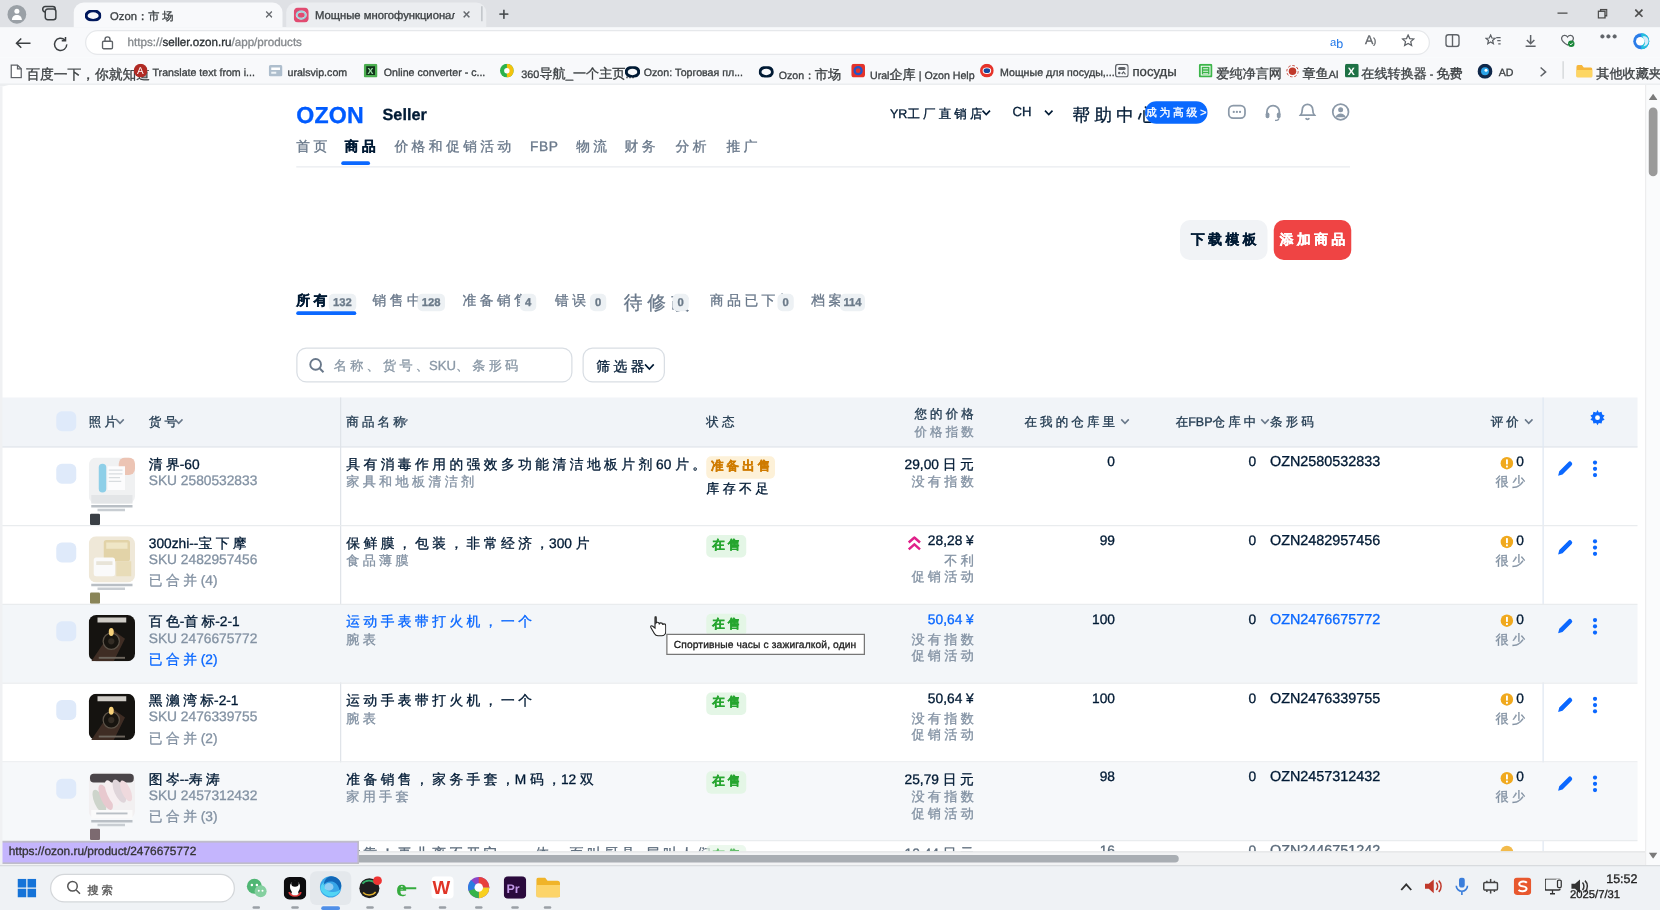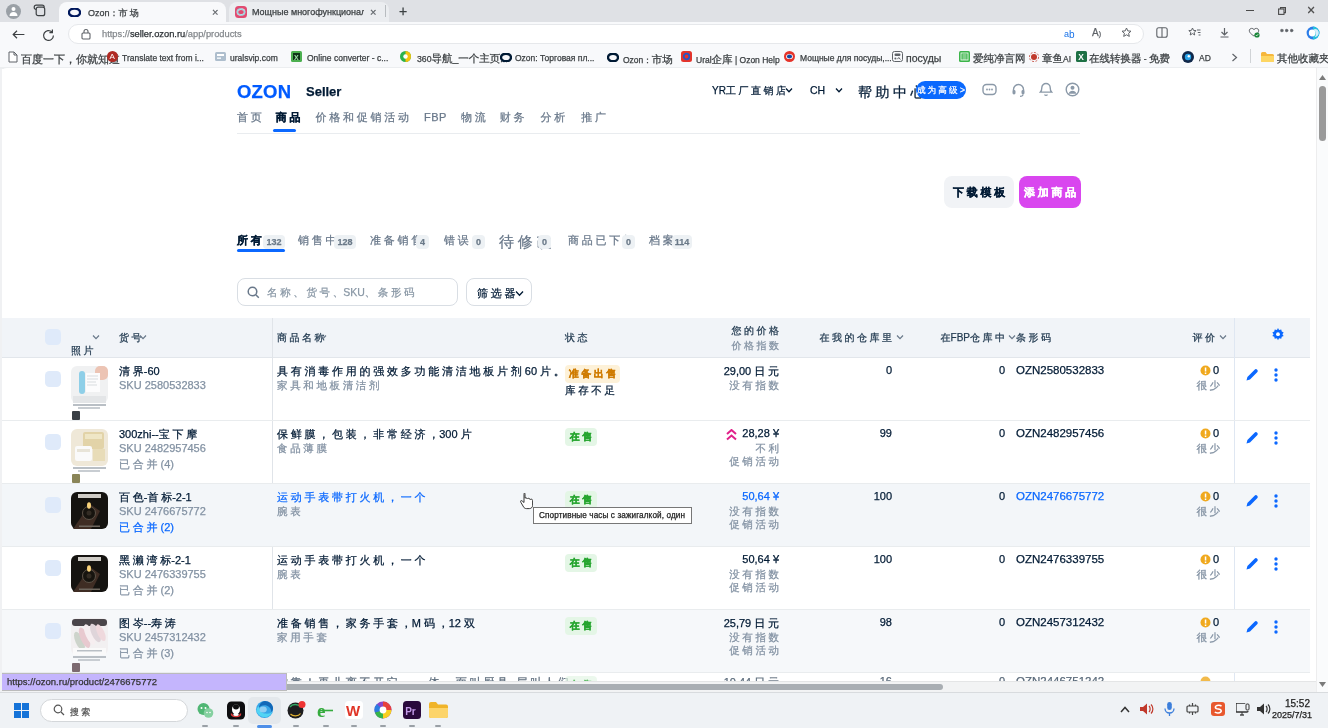--- a/index.html
+++ b/index.html
@@ -224,21 +224,21 @@
         <circle cx="7.5" cy="7.5" r="6.3" fill="none" stroke="#8b99a8" stroke-width="1.4"></circle>
         <circle cx="7.5" cy="5.8" r="2" fill="#8b99a8"></circle>
         <path d="M3.5 11.8c.6-2 2.2-3 4-3s3.4 1 4 3" fill="#8b99a8"></path>
       </svg>
   <div class="ab" style="left:237px;top:42px;font-size:11px;color:#69788a">
     <span class="cj">首页</span><span style="margin-left:14px;color:#001a34;font-weight:bold" class="cj">商品</span><span style="margin-left:15px" class="cj">价格和促销活动</span><span style="margin-left:15px;letter-spacing:.5px">FBP</span><span style="margin-left:14px" class="cj">物流</span><span style="margin-left:14px" class="cj">财务</span><span style="margin-left:16px" class="cj">分析</span><span style="margin-left:16px" class="cj">推广</span>
   </div>
   <div class="ab" style="left:273px;top:61px;width:23px;height:2.5px;background:#0b68ff;border-radius:2px"></div>
   <div class="ab" style="left:237px;top:64.5px;width:843px;height:1px;background:#e9ecef"></div>
   <div class="ab" style="left:944px;top:108px;width:70px;height:32px;background:#f1f3f6;border-radius:8px;color:#001a34;font-size:11px;font-weight:bold;text-align:center;line-height:32px"><span class="cj">下载模板</span></div>
-  <div class="ab" style="left:1019px;top:108px;width:62px;height:32px;background:#d946ef;border-radius:8px;color:#fff;font-size:11px;font-weight:bold;text-align:center;line-height:32px"><span class="cj">添加商品</span></div>
+  <div class="ab" style="left:1019px;top:108px;width:62px;height:32px;background:#ef4444;border-radius:8px;color:#fff;font-size:11px;font-weight:bold;text-align:center;line-height:32px"><span class="cj">添加商品</span></div>
   <div class="ab" style="left:237px;top:165px;font-size:11px;color:#001a34;font-weight:bold"><span class="cj">所有</span></div>
   <div class="ab" style="left:263px;top:167px;width:22px;height:14px;background:#edf1f4;border-radius:4px;font-size:9px;color:#6b7a89;text-align:center;line-height:14px;font-weight:bold">132</div>
   <div class="ab" style="left:298px;top:165px;font-size:11px;color:#69788a"><span class="cj">销售中</span></div>
   <div class="ab" style="left:334px;top:167px;width:22px;height:14px;background:#edf1f4;border-radius:4px;font-size:9px;color:#6b7a89;text-align:center;line-height:14px;font-weight:bold">128</div>
   <div class="ab" style="left:370px;top:165px;font-size:11px;color:#69788a"><span class="cj">准备销售</span></div>
   <div class="ab" style="left:416px;top:167px;width:13px;height:14px;background:#edf1f4;border-radius:4px;font-size:9px;color:#6b7a89;text-align:center;line-height:14px;font-weight:bold">4</div>
   <div class="ab" style="left:444px;top:165px;font-size:11px;color:#69788a"><span class="cj">错误</span></div>
   <div class="ab" style="left:472px;top:167px;width:13px;height:14px;background:#edf1f4;border-radius:4px;font-size:9px;color:#6b7a89;text-align:center;line-height:14px;font-weight:bold">0</div>
   <div class="ab" style="left:499px;top:165px;font-size:15px;color:#69788a"><span class="cj">待修改</span></div>
   <div class="ab" style="left:538px;top:167px;width:13px;height:14px;background:#edf1f4;border-radius:4px;font-size:9px;color:#6b7a89;text-align:center;line-height:14px;font-weight:bold">0</div>
@@ -255,21 +255,21 @@
   <div class="ab" style="left:267px;top:218px;font-size:10.5px;color:#8a98a6"><span class="cj">名称、货号、</span>SKU<span class="cj">、条形码</span></div>
   <div class="ab" style="left:466px;top:210px;width:66px;height:28px;border:1px solid #d9dee4;border-radius:8px;box-sizing:border-box;background:#fff"></div>
   <div class="ab" style="left:477px;top:218px;font-size:11px;color:#001a34"><span class="cj">筛选器</span></div>
   <svg class="ab" style="left:515px;top:223px" width="9" height="6">
         <path d="M1 .5l3.5 3.8L8 .5" stroke="#001a34" stroke-width="1.3" fill="none"></path>
       </svg>
   <div id="tbl">
 
   <div class="ab" style="left:0;top:250px;width:1310px;height:40px;background:#f1f4f8;border-bottom:1px solid #e2e6eb;box-sizing:border-box"></div>
   <div class="ab cb" style="top:261px"></div>
-  <div class="ab th" style="left:71px;top:276px"><span class="cj">照片</span></div>
+  <div class="ab th" style="left:71px;top:263px"><span class="cj">照片</span></div>
   <svg class="ab" style="left:92px;top:267px" width="8" height="5">
           <path d="M1 .5l3 3.2 3-3.2" stroke="#69788a" stroke-width="1.2" fill="none"></path>
         </svg>
   <div class="ab th" style="left:119px;top:263px"><span class="cj">货号</span></div>
   <svg class="ab" style="left:139px;top:267px" width="8" height="5">
           <path d="M1 .5l3 3.2 3-3.2" stroke="#69788a" stroke-width="1.2" fill="none"></path>
         </svg>
   <div class="ab th" style="left:277px;top:263px"><span class="cj">商品名称</span></div>
   <svg class="ab" style="left:319px;top:267px" width="8" height="5">
           <path d="M1 .5l3 3.2 3-3.2" stroke="#69788a" stroke-width="1.2" fill="none"></path>
@@ -642,15 +642,15 @@
         <path d="M4 12h4" stroke="#333" stroke-width="1.3"></path>
         <path d="M6 9v3" stroke="#333" stroke-width="1"></path>
         <rect x="9" y="0" width="5" height="8" rx="1" fill="#eff2f5"></rect>
         <rect x="10" y="1" width="3" height="6" rx="1" fill="none" stroke="#333" stroke-width="1"></rect>
       </svg>
 <svg class="ab" style="left:1257px;top:703px" width="14" height="12" viewBox="0 0 14 12">
         <path d="M0 4h3l4-3.5v11L3 8H0z" fill="#333"></path>
         <path d="M9 3c1.5 1.5 1.5 4.5 0 6M11 1.5c2.5 2.5 2.5 6.5 0 9" stroke="#333" stroke-width="1.2" fill="none"></path>
       </svg>
 <div class="ab" style="left:1270px;top:698px;width:40px;text-align:right;font-size:10px;color:#222">15:52</div>
-<div class="ab" style="left:1256px;top:710px;width:56px;text-align:right;font-size:9px;color:#222">2025/7/31</div>
+<div class="ab" style="left:1256px;top:710px;width:56px;font-size:9px;color:#222">2025/7/31</div>
 </div>
 <div class="ab" style="left:0;top:69px;width:2px;height:623px;background:#f0f1f3"></div>
 </div>
 </body></html>

